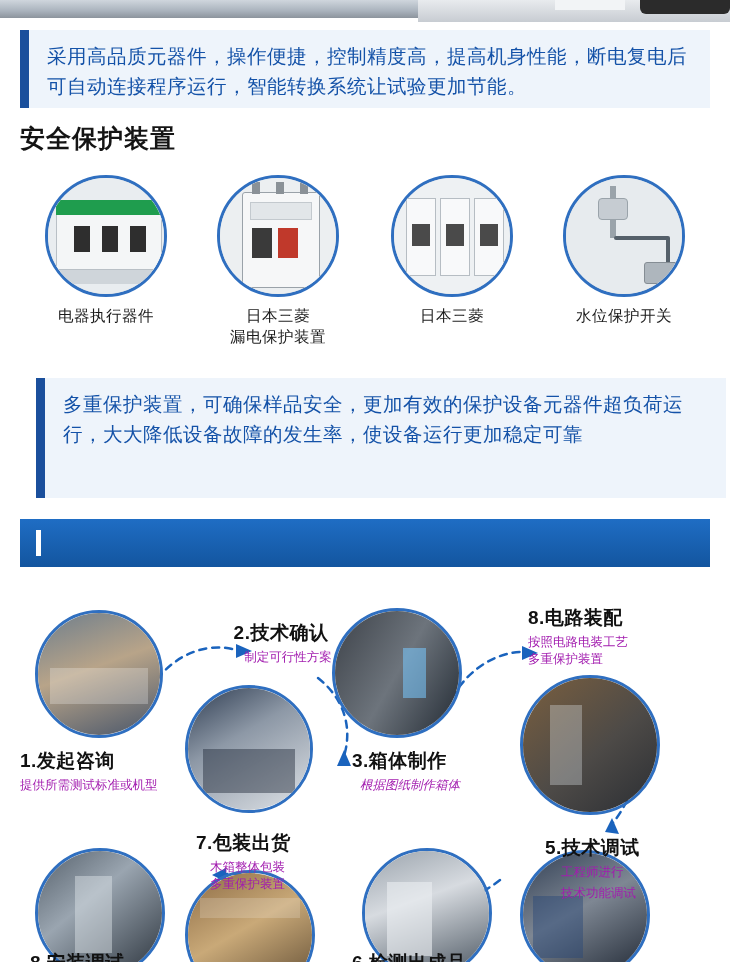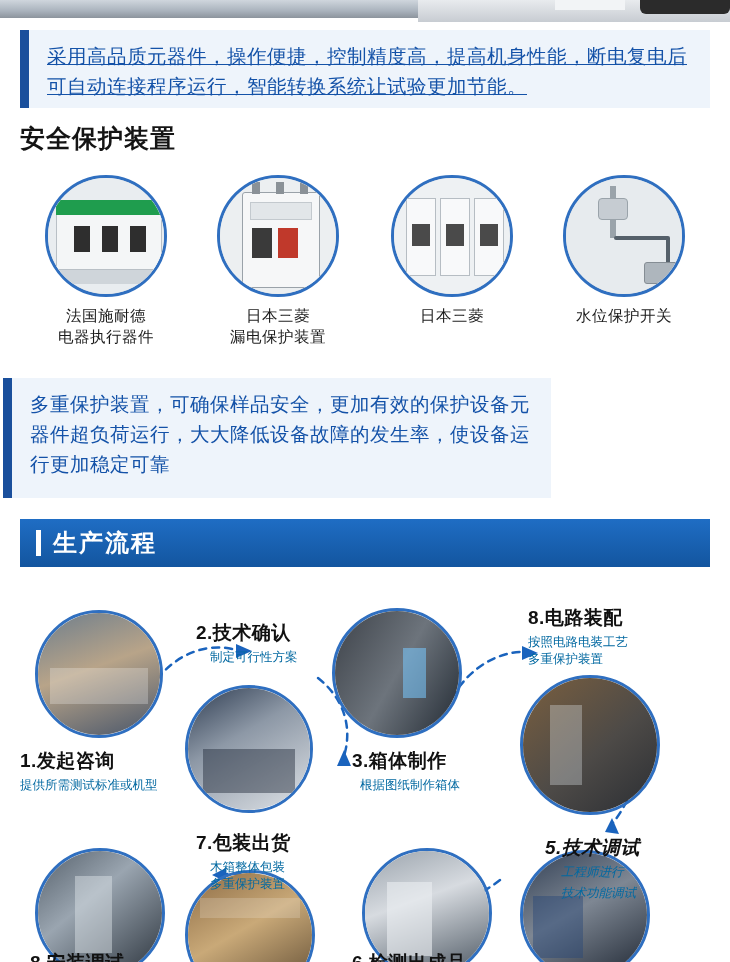--- a/index.html
+++ b/index.html
@@ -44,22 +44,22 @@
     position: absolute;
     background: #eef4fb;
     border-left: 9px solid #1a4f9c;
     color: #1452a8;
     font-size: 19.5px;
     line-height: 30px;
     letter-spacing: 0.5px;
     padding: 11px 14px 11px 18px;
     font-weight: 500;
   }
-  #callout-top { left: 20px; top: 30px; width: 690px; height: 78px; text-decoration: underline; }
-  #callout-mid { left: 3px; top: 378px; width: 548px; height: 120px; }
+  #callout-top { left: 20px; top: 30px; width: 690px; height: 78px; }
+  #callout-mid { left: 36px; top: 378px; width: 690px; height: 120px; }
 
   
   .section-title-plain {
     position: absolute;
     font-size: 25px;
     font-weight: bold;
     color: #141414;
     letter-spacing: 1px;
   }
   #title-safety { left: 20px; top: 122px; }
@@ -146,21 +146,21 @@
     border-radius: 50%;
     border: 3px solid #2f6fc0;
     overflow: hidden;
   }
   .ptext { position: absolute; }
   .ptitle {
     font-size: 19px; font-weight: bold; color: #111; letter-spacing: 0.5px;
     white-space: nowrap;
   }
   .psub {
-    font-size: 12.5px; color: #0369a1; line-height: 17px; margin-top: 3px;
+    font-size: 12.5px; color: #a21caf; line-height: 17px; margin-top: 3px;
     white-space: nowrap;
   }
 
   
   .ph1 { position:absolute; inset:0; background:linear-gradient(160deg,#6e7e8c 0%,#b8a489 45%,#49566a 100%); }
   .ph1::after{content:"";position:absolute;left:10%;top:45%;width:80%;height:30%;background:rgba(255,255,255,.25);}
   .ph2 { position:absolute; inset:0; background:linear-gradient(150deg,#2f3d52 0%,#8d98a6 40%,#dfe3e7 100%); }
   .ph2::after{content:"";position:absolute;left:12%;top:50%;width:76%;height:36%;background:rgba(30,40,55,.45);}
   .ph3 { position:absolute; inset:0; background:linear-gradient(120deg,#3d4249 0%,#6d747c 50%,#222a33 100%); }
   .ph3::after{content:"";position:absolute;left:55%;top:30%;width:18%;height:40%;background:rgba(120,200,255,.55);}
@@ -201,21 +201,20 @@
         <div class="art-a">
           <div class="body"></div>
             <div class="grn"></div>
           <div class="sw s1"></div>
             <div class="sw s2"></div>
             <div class="sw s3"></div>
           <div class="base"></div>
         </div>
       </div>
       <div class="cap">
-        <div>法国施耐德</div>
         <div>电器执行器件</div>
       </div>
     </div>
 
     <div class="safety-item" style="left:172px; top:0px;">
       <div class="circle">
         <div class="art-b">
           <div class="body"></div>
             <div class="lbl"></div>
           <div class="blk"></div>
@@ -261,21 +260,20 @@
         <div>水位保护开关</div>
       </div>
     </div>
 
   </div>
 
   <div id="callout-mid" class="callout">多重保护装置，可确保样品安全，更加有效的保护设备元器件超负荷运行，大大降低设备故障的发生率，使设备运行更加稳定可靠</div>
 
   <div class="section-band">
     <div class="bar"></div>
-    <div class="cn">生产流程</div>
   </div>
 
   <div class="process-area">
 
     <svg class="arrow-svg" viewBox="0 0 730 382">
       <g stroke="#1a63bd" stroke-width="2.5" fill="none" stroke-dasharray="7 6" stroke-linecap="round">
         <path d="M150,110 C172,72 210,62 236,70"></path>
         <path d="M318,98 C346,120 352,150 344,176"></path>
         <path d="M452,118 C470,86 500,72 522,72"></path>
         <path d="M630,120 C648,160 640,210 612,244"></path>
@@ -297,46 +295,46 @@
       <div class="ph1"></div>
     </div>
     <div class="ptext" style="left:20px; top:168px; width:180px;">
       <div class="ptitle">1.发起咨询</div>
       <div class="psub">提供所需测试标准或机型</div>
     </div>
 
     <div class="pcircle" style="left:185px; top:105px; width:128px; height:128px;">
       <div class="ph2"></div>
     </div>
-    <div class="ptext" style="left:196px; top:40px; width:170px;">
+    <div class="ptext" style="left:196px; top:40px; width:170px;text-align:center;">
       <div class="ptitle">2.技术确认</div>
       <div class="psub" style="padding-left:14px;">制定可行性方案</div>
     </div>
 
     <div class="pcircle" style="left:332px; top:28px; width:130px; height:130px;">
       <div class="ph3"></div>
     </div>
     <div class="ptext" style="left:352px; top:168px; width:180px;">
       <div class="ptitle">3.箱体制作</div>
-      <div class="psub" style="padding-left:8px;">根据图纸制作箱体</div>
+      <div class="psub" style="padding-left:8px;font-style:italic;">根据图纸制作箱体</div>
     </div>
 
     <div class="pcircle" style="left:520px; top:95px; width:140px; height:140px;">
       <div class="ph4"></div>
     </div>
     <div class="ptext" style="left:528px; top:25px; width:190px;">
       <div class="ptitle">8.电路装配</div>
       <div class="psub">按照电路电装工艺</div>
       <div class="psub" style="margin-top:0;">多重保护装置</div>
     </div>
 
     <div class="pcircle" style="left:520px; top:270px; width:130px; height:130px;">
       <div class="ph5"></div>
     </div>
-    <div class="ptext" style="left:545px; top:255px; width:180px;font-style:italic;">
+    <div class="ptext" style="left:545px; top:255px; width:180px;">
       <div class="ptitle">5.技术调试</div>
       <div class="psub" style="padding-left:16px;">工程师进行</div>
       <div class="psub" style="margin-top:4px; padding-left:16px;">技术功能调试</div>
     </div>
 
     <div class="pcircle" style="left:362px; top:268px; width:130px; height:130px;">
       <div class="ph6"></div>
     </div>
     <div class="ptext" style="left:352px; top:370px; width:190px;">
       <div class="ptitle">6.检测出成品</div>

